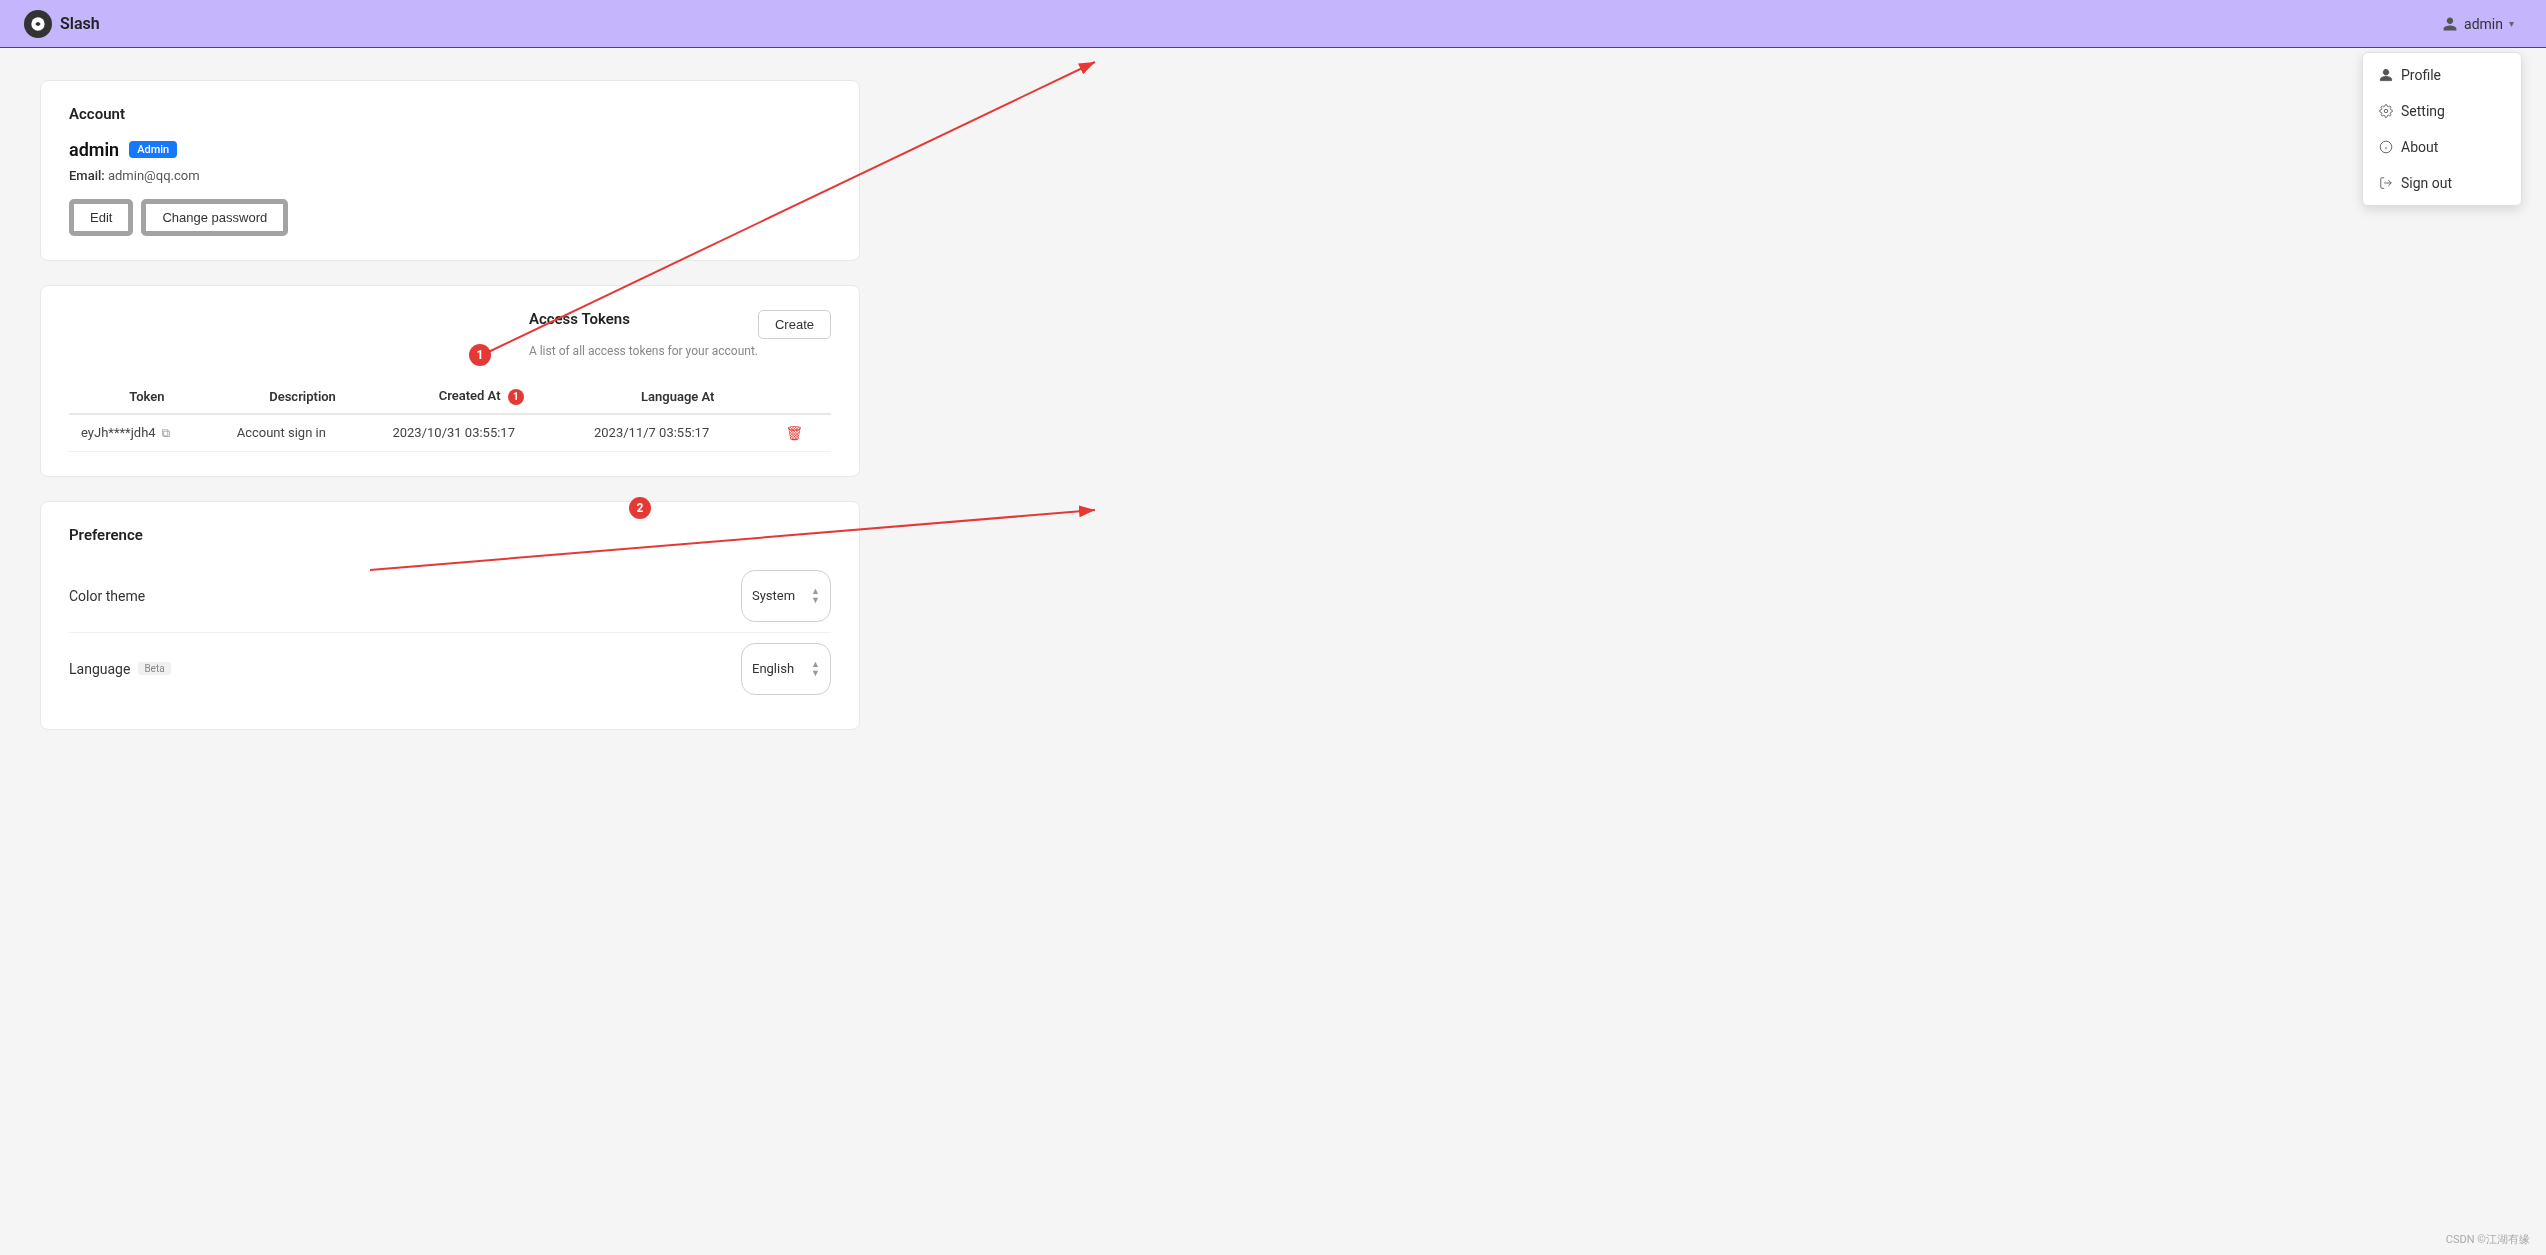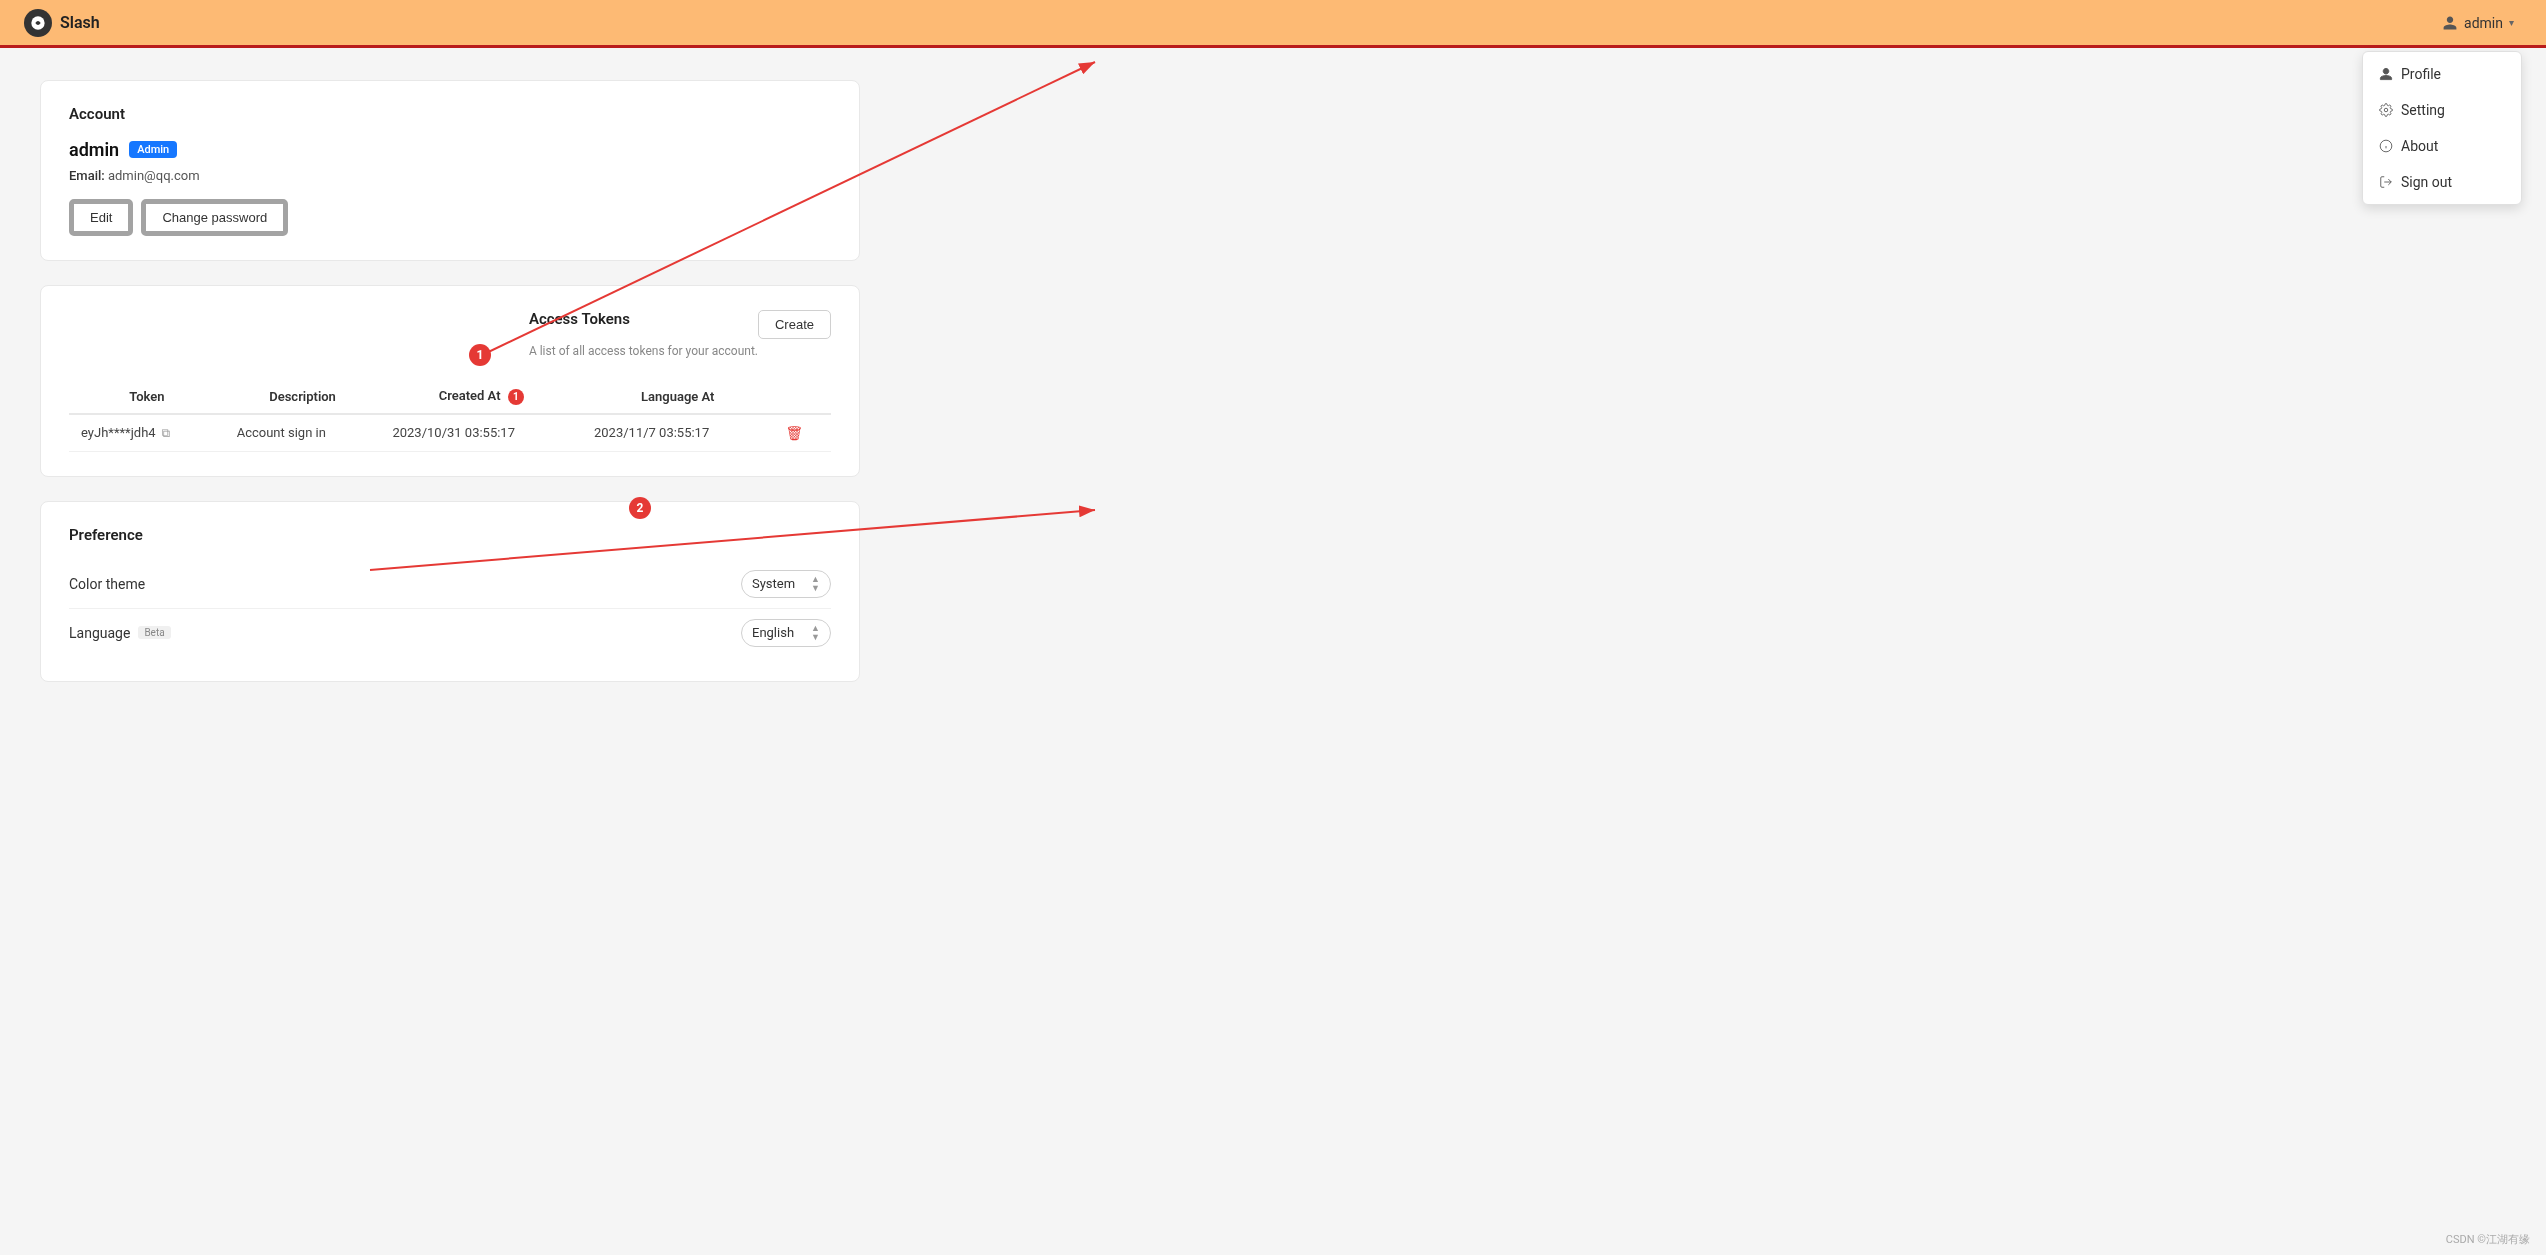--- a/index.html
+++ b/index.html
@@ -4,22 +4,22 @@
   <style>
     * { box-sizing: border-box; margin: 0; padding: 0; }
     body {
       font-family: -apple-system, BlinkMacSystemFont, 'Segoe UI', Roboto, sans-serif;
       background: #f5f5f5;
       color: #333;
       font-size: 14px;
     }
     
     .header {
-      background: #fdba74;
-      border-bottom: 3px solid #b91c1c;
+      background: #c4b5fd;
+      border-bottom: 1px solid #b91c1c;
       height: 48px;
       display: flex;
       align-items: center;
       justify-content: space-between;
       padding: 0 24px;
       position: fixed;
       top: 0; left: 0; right: 0;
       z-index: 100;
     }
     .header-left {
@@ -236,21 +236,21 @@
       font-size: 10px;
       padding: 1px 6px;
       border-radius: 3px;
       font-weight: 400;
     }
     .select-control {
       display: flex;
       align-items: center;
       border: 1px solid #d0d0d0;
       border-radius: 14px;
-      padding: 4px 10px;
+      padding: 16px 10px;
       background: #fff;
       cursor: pointer;
       font-size: 13px;
       gap: 8px;
       min-width: 90px;
       justify-content: space-between;
     }
     .select-arrows {
       display: flex;
       flex-direction: column;

